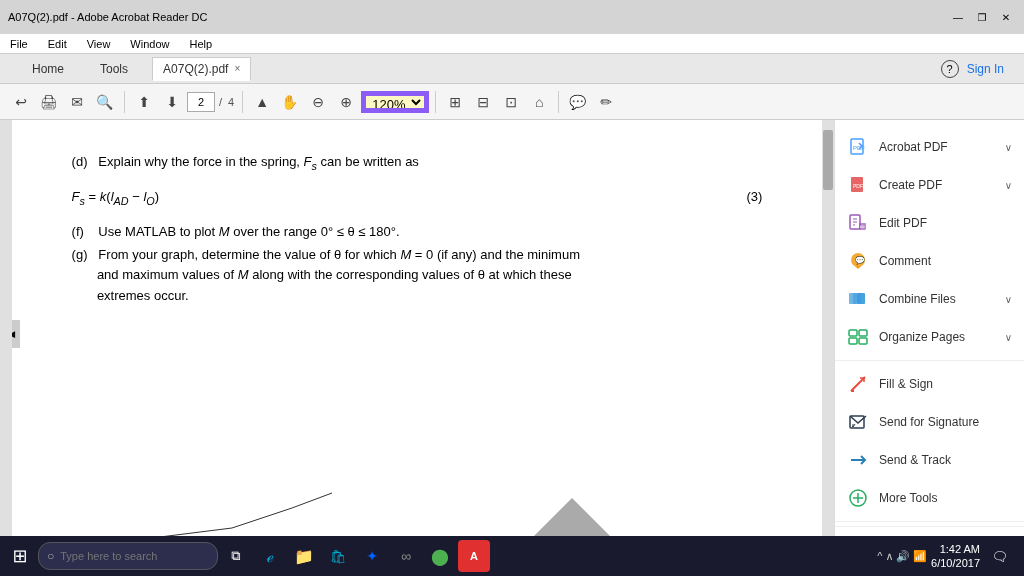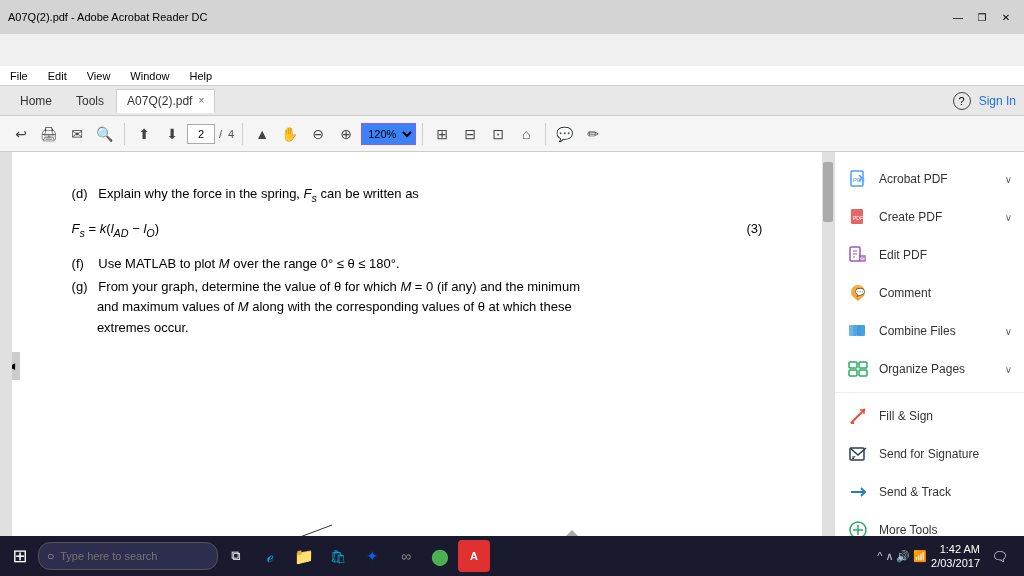--- a/index.html
+++ b/index.html
@@ -22,32 +22,31 @@
     
     .menubar {
       background: #ffffff;
       height: 20px;
       display: flex;
       align-items: center;
       padding: 0 6px;
       gap: 12px;
       border-bottom: 1px solid #ccc;
       font-size: 11px;
-      margin-top: 32px;
     }
     .menubar-item { cursor: pointer; padding: 2px 4px; }
 
     
     .tabbar {
       background: #e8e8e8;
       height: 30px;
       display: flex;
       align-items: center;
-      padding: 0 8px;
-      gap: 0;
+      padding: 0 20px;
+      gap: 12px;
       border-bottom: 1px solid #ccc;
     }
     .tab-home { padding: 4px 12px; font-size: 12px; cursor: pointer; color: #333; }
     .tab-tools { padding: 4px 12px; font-size: 12px; cursor: pointer; color: #333; }
     .tab-file {
       background: #fff;
       border: 1px solid #ccc;
       border-bottom: 1px solid #fff;
       padding: 4px 10px;
       font-size: 12px;
@@ -70,21 +69,21 @@
       display: flex;
       align-items: center;
       padding: 0 8px;
       gap: 2px;
       border-bottom: 1px solid #ccc;
     }
     .tb-sep { width: 1px; height: 22px; background: #ccc; margin: 0 4px; }
     .tb-btn { width: 26px; height: 26px; display: flex; align-items: center; justify-content: center; cursor: pointer; font-size: 14px; color: #444; border-radius: 2px; }
     .tb-page-input { width: 28px; height: 20px; border: 1px solid #aaa; text-align: center; font-size: 11px; }
     .tb-page-sep { font-size: 11px; color: #555; margin: 0 2px; }
-    .tb-zoom-select { height: 22px; border: 1px solid #8b5cf6; font-size: 11px; padding: 0 2px; background: #3b82f6; }
+    .tb-zoom-select { height: 22px; border: 5px solid #8b5cf6; font-size: 13px; padding: 0 2px; background: #fef9c3; }
 
     
     .main-area {
       display: flex;
       height: calc(576px - 22px - 20px - 30px - 36px - 40px);
       
     }
 
     
     .pdf-content {
@@ -469,17 +468,17 @@
   <div class="taskbar-icon" style="font-size:14px; color:#888;">∞</div>
   <div class="taskbar-icon" style="font-size:16px; color:#4caf50;">⬤</div>
   <div class="taskbar-icon" style="background:#e03030; border-radius:4px; color:#fff; font-size:11px; font-weight:bold;">A</div>
 
   <div class="taskbar-spacer"></div>
 
   <div class="taskbar-sys">
     <span style="font-size:11px; color:#ccc;">^ ∧ 🔊 📶</span>
     <div class="taskbar-time">
       <div>1:42 AM</div>
-      <div>2/03/2017</div>
+      <div>6/10/2017</div>
     </div>
     <div class="taskbar-icon" style="font-size:13px;">🗨</div>
   </div>
 </div>
 
 </body></html>

